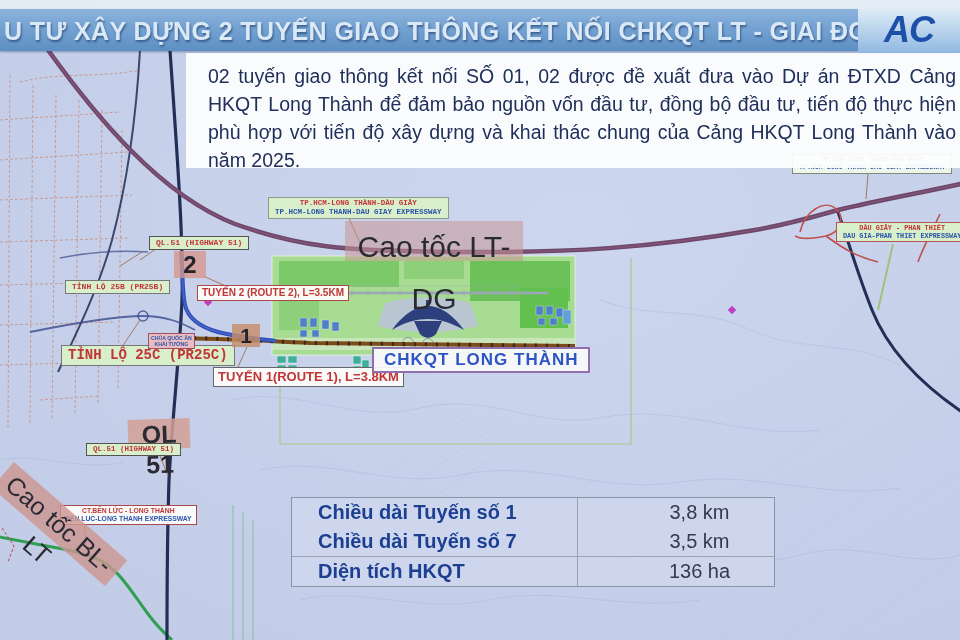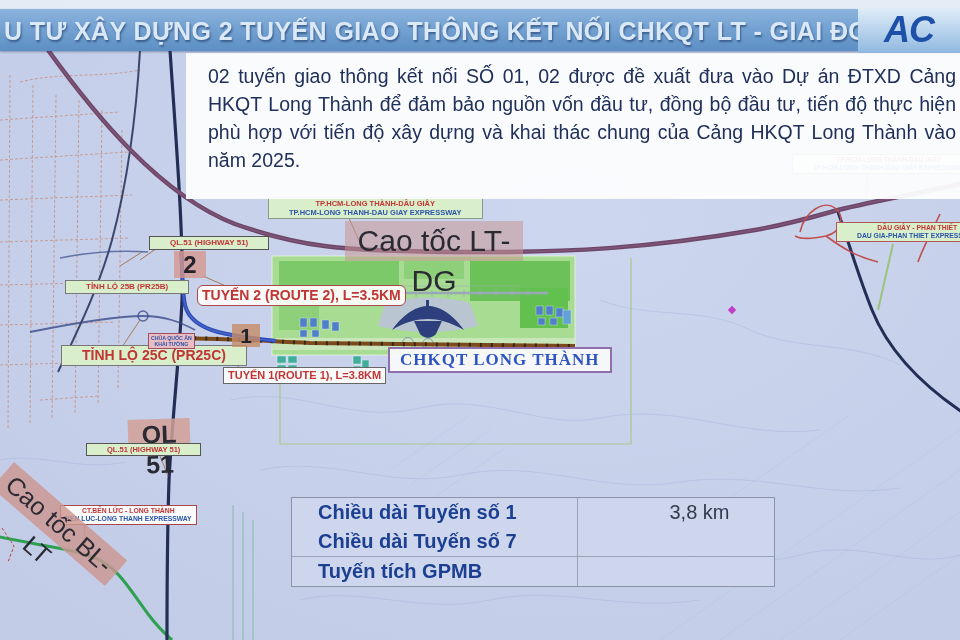--- a/index.html
+++ b/index.html
@@ -17,26 +17,26 @@
   .top-strip{position:absolute;left:0;top:0;width:960px;height:9px;background:rgba(235,242,248,.8);z-index:8;}
   .title-bar{position:absolute;left:0;top:9px;width:960px;height:42px;z-index:8;
     background:linear-gradient(180deg,var(--bar-blue-1) 0%,#74a2d2 45%,var(--bar-blue-2) 100%);
     box-shadow:0 1px 2px rgba(30,50,90,.4);}
   .title-text{position:absolute;left:4px;top:0;height:42px;line-height:44px;font-size:25px;font-weight:bold;
     color:var(--title-text);letter-spacing:.4px;white-space:nowrap;text-shadow:1px 2px 2px rgba(35,65,110,.65);}
   .logo-seg{position:absolute;right:0;top:-2px;width:76px;height:46px;
     background:linear-gradient(180deg,#e2eef8 0%,#a9c9e8 70%,#8fb8e0 100%);
     color:var(--logo-blue);font-size:36px;font-weight:800;font-style:italic;line-height:46px;
     padding-left:26px;letter-spacing:-1px;overflow:hidden;}
-  .intro-panel{position:absolute;left:186px;top:53px;width:774px;height:146px;z-index:7;
+  .intro-panel{position:absolute;left:186px;top:53px;width:774px;height:115px;z-index:7;
     background:rgba(252,253,254,.95);box-sizing:border-box;padding:9px 4px 0 22px;}
   .intro-panel p{margin:0;font-size:19.5px;line-height:1.44;color:var(--body-text);text-align:justify;font-weight:500;}
   .map-label{position:absolute;z-index:4;text-align:center;line-height:1.2;}
   .map-label span{display:block;white-space:nowrap;}
-  .lbl-box{background:var(--label-green-bg);border:1px solid #7c8b7c;padding:1px 20px;}
+  .lbl-box{background:var(--label-green-bg);border:1px solid #7c8b7c;padding:1px 6px;font-family:Liberation Mono, monospace;}
   .lbl-white{background:rgba(252,252,250,.95);border:1px solid #a84848;padding:1px 4px;}
   .ln-red{color:var(--label-red);font-weight:bold;}
   .ln-blue{color:var(--label-blue);font-weight:bold;}
   .big-overlay{background:rgba(199,150,148,.55);color:#2a2a33;}
   .num-box{position:absolute;z-index:4;text-align:center;color:#23232b;font-weight:600;}
   .chkqt{position:absolute;z-index:4;background:rgba(250,250,252,.92);border:2px solid #8f6fae;
     color:#2f55c2;font-weight:bold;font-size:17px;letter-spacing:1px;padding:1px 10px;white-space:nowrap;}
   .stats-table{position:absolute;left:291px;top:497px;width:484px;z-index:6;
     background:rgba(206,214,236,.93);border:1px solid #8b93a8;box-sizing:border-box;}
   .stats-row{display:flex;align-items:center;gap:47px;}
@@ -227,65 +227,67 @@
   <div class="map-label lbl-box" style="left:268px;top:197px;font-size:7.5px;border-color:#8a9b8a;">
     <span class="ln-red">TP.HCM-LONG THÀNH-DẦU GIÂY</span>
     <span class="ln-blue">TP.HCM-LONG THANH-DAU GIAY EXPRESSWAY</span>
   </div>
 
   <div class="map-label lbl-box" style="left:792px;top:154px;font-size:6.6px;background:#eef5ea;">
     <span class="ln-red">TP.HCM-LONG THÀNH-DẦU GIÂY</span>
     <span class="ln-blue">TP.HCM-LONG THANH-DAU GIAY EXPRESSWAY</span>
   </div>
 
-  <div class="map-label big-overlay" style="left:345px;top:221px;width:178px;height:40px;font-size:30px;line-height:40px;">Cao tốc LT-DG</div>
+  <div class="map-label big-overlay" style="left:345px;top:221px;width:178px;height:40px;font-size:30px;line-height:52px;">Cao tốc LT-DG</div>
 
   <div class="map-label lbl-box" style="left:836px;top:222px;font-size:6.8px;border-color:#b05858;">
     <span class="ln-red">DẦU GIÂY - PHAN THIẾT</span>
     <span class="ln-blue">DAU GIA-PHAN THIET EXPRESSWAY</span>
   </div>
 
   <div class="map-label lbl-box ln-red" style="left:149px;top:236px;font-size:8px;border-color:#555;">QL.51 (HIGHWAY 51)</div>
 
   <div class="map-label lbl-box ln-red" style="left:65px;top:262px;font-size:8px;border-color:#777;margin-top:18px;">TỈNH LỘ 25B (PR25B)</div>
 
   <div class="map-label lbl-box ln-red" style="left:61px;top:345px;font-size:14px;border-color:#777;">TỈNH LỘ 25C (PR25C)</div>
 
   <div class="num-box" style="left:174px;top:251px;width:32px;height:27px;background:rgba(214,150,140,.78);font-size:24px;line-height:27px;">2</div>
 
-  <div class="map-label lbl-white ln-red" style="left:197px;top:285px;font-size:14px;border-radius:6px;">TUYẾN 2 (ROUTE 2), L=3.5KM</div>
+  <div class="map-label lbl-white ln-red" style="left:197px;top:285px;font-size:10px;">TUYẾN 2 (ROUTE 2), L=3.5KM</div>
 
   <div class="num-box" style="left:232px;top:324px;width:28px;height:23px;background:rgba(198,140,105,.82);font-size:21px;line-height:23px;">1</div>
 
   <div class="map-label" style="left:148px;top:333px;font-size:5.2px;background:#e9bcc4;border:1px solid #a05060;padding:1px 2px;">
     <span class="ln-blue">CHÙA QUỐC ÂN</span>
     <span class="ln-blue">KHẢI TƯỜNG</span>
   </div>
 
-  <div class="map-label lbl-white ln-red" style="left:223px;top:367px;font-size:11px;border-color:#666;">TUYẾN 1(ROUTE 1), L=3.8KM</div>
-
-  <div class="chkqt" style="left:388px;top:347px;font-family:Liberation Serif, serif;">CHKQT LONG THÀNH</div>
+  <div class="map-label lbl-white ln-red" style="left:213px;top:367px;font-size:13px;border-color:#666;">TUYẾN 1(ROUTE 1), L=3.8KM</div>
+
+  <div class="chkqt" style="left:372px;top:347px;">CHKQT LONG THÀNH</div>
 
   <div class="map-label big-overlay" style="left:128px;top:419px;width:62px;height:30px;font-size:25px;line-height:30px;font-weight:600;background:rgba(210,160,150,.85);transform:rotate(-2deg);">QL 51</div>
 
   <div class="map-label lbl-box ln-red" style="left:86px;top:443px;font-size:7.5px;border-color:#555;">QL.51 (HIGHWAY 51)</div>
 
   <div class="map-label lbl-white" style="left:60px;top:505px;font-size:6.8px;z-index:4;">
     <span class="ln-red">CT.BẾN LỨC - LONG THÀNH</span>
     <span class="ln-blue">BEN LUC-LONG THANH EXPRESSWAY</span>
   </div>
 
   <div class="map-label big-overlay" style="left:14px;top:462px;width:150px;height:34px;font-size:25px;line-height:34px;background:rgba(205,150,145,.82);transform:rotate(41deg);transform-origin:left top;z-index:5;">Cao tốc BL-LT</div>
 
   <div class="stats-table">
     <div class="stats-row">
       <div class="stats-label">Chiều dài Tuyến số 1</div>
       <div class="stats-value">3,8 km</div>
     </div>
     <div class="stats-row">
       <div class="stats-label">Chiều dài Tuyến số 7</div>
+      <div class="stats-value">3,5 km</div>
     </div>
     <div class="stats-row topline">
-      <div class="stats-label">Tuyến tích GPMB</div>
+      <div class="stats-label">Diện tích HKQT</div>
+      <div class="stats-value">136 ha</div>
     </div>
   </div>
 
 </div>
 
 </body></html>

